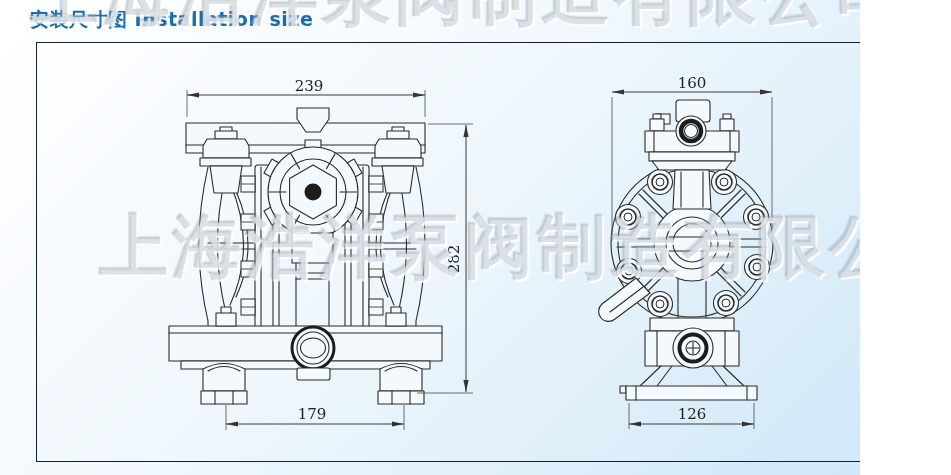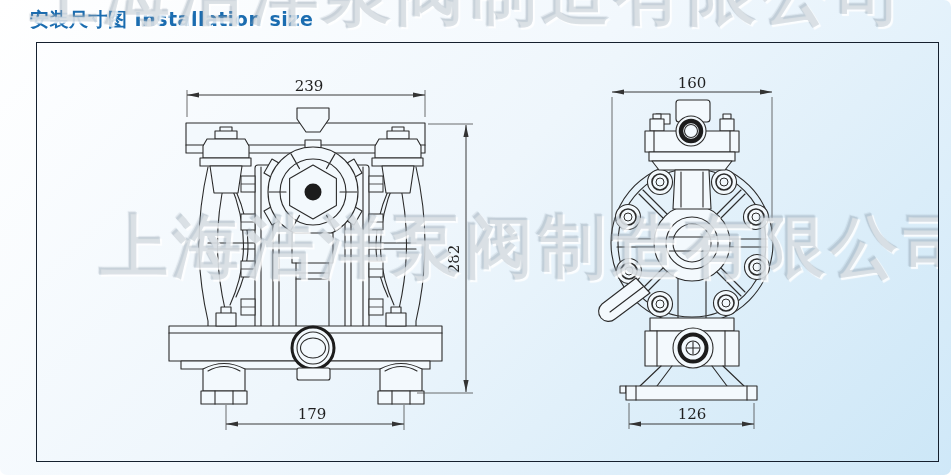--- a/index.html
+++ b/index.html
@@ -1,22 +1,21 @@
 <!DOCTYPE html>
 <html><head>
 <meta charset="utf-8">
 <style>
   html,body{margin:0;padding:0;}
   .page{
     position:relative;
-    width:951px;height:475px;
+    width:860px;height:475px;
     background:linear-gradient(135deg,#ffffff 0%,#f2f8fd 45%,#cfe8f8 100%);
     overflow:hidden;
     font-family:"DejaVu Sans",sans-serif;
-    border-radius:7px;
   }
   .title{
     position:absolute;left:30px;top:7px;margin:0;
     font-size:19px;font-weight:bold;color:#1a6cb0;
     font-family:"DejaVu Sans","Liberation Sans",sans-serif;
     letter-spacing:0.5px;
   }
   .frame{
     position:absolute;left:36px;top:42px;
     width:903px;height:420px;box-sizing:border-box;

